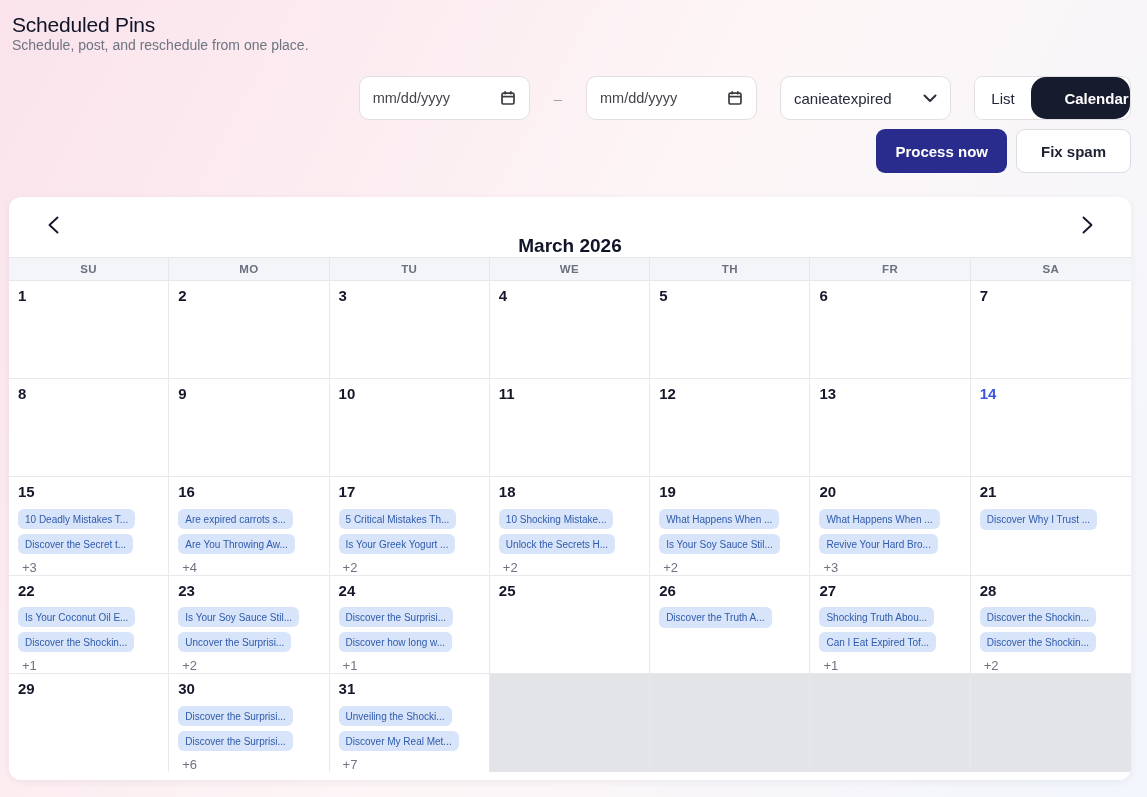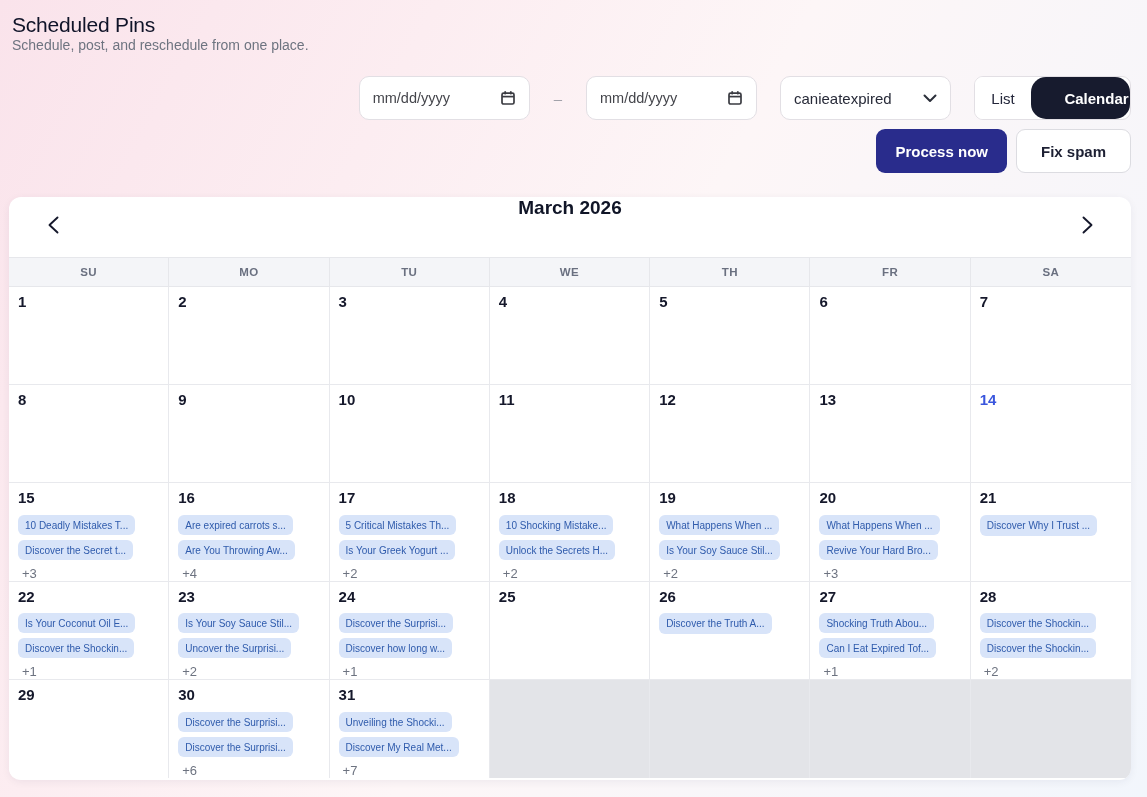--- a/index.html
+++ b/index.html
@@ -31,28 +31,28 @@
 
   .btn { height:44px; border-radius:9px; display:flex; align-items:center; justify-content:center; font-size:15px; font-weight:700; cursor:pointer; }
   .btn-primary { background:#292c8c; color:#fff; padding:0 19px; }
   .btn-secondary { background:#fff; color:#1d2033; border:1px solid #dcdce1; padding:0 24px; }
 
   .card {
     position:absolute; left:9px; top:197px; width:1122px; height:583px;
     background:#fff; border-radius:12px; overflow:hidden;
     box-shadow:0 2px 8px rgba(25,25,60,0.06);
   }
-  .cal-head { height:60px; position:relative; display:flex; align-items:flex-start; justify-content:center; }
+  .cal-head { height:60px; position:relative; display:flex; align-items:flex-end; justify-content:center; }
   .month-title { font-size:19px; font-weight:700; color:#101527; }
   .nav-btn { position:absolute; top:6px; width:48px; height:48px; display:flex; align-items:center; justify-content:center; cursor:pointer; }
   .nav-prev { left:20px; }
   .nav-next { right:20px; }
 
   .day-head-row {
-    display:grid; grid-template-columns:repeat(7,1fr); height:30px;
+    display:grid; grid-template-columns:repeat(7,1fr); height:24px;
     background:#f4f5f8; border-top:1px solid #e6e7eb; border-bottom:1px solid #e6e7eb;
   }
   .day-head { display:flex; align-items:center; justify-content:center; font-size:11.5px; font-weight:700; color:#6a7080; letter-spacing:0.4px; border-right:1px solid #e6e7eb; }
   .day-head:last-child { border-right:none; }
 
   .grid { display:grid; grid-template-columns:repeat(7,1fr); grid-auto-rows:1fr; height:491px; }
   .cell { border-right:1px solid #e8e9ed; border-bottom:1px solid #e8e9ed; padding:6px 9px 0 9px; display:flex; flex-direction:column; align-items:flex-start; overflow:hidden; background:#fff; }
   .cell:nth-child(7n) { border-right:none; }
   .cell:nth-last-child(-n+7) { border-bottom:none; }
   .cell.out { background:#e3e4e8; }

